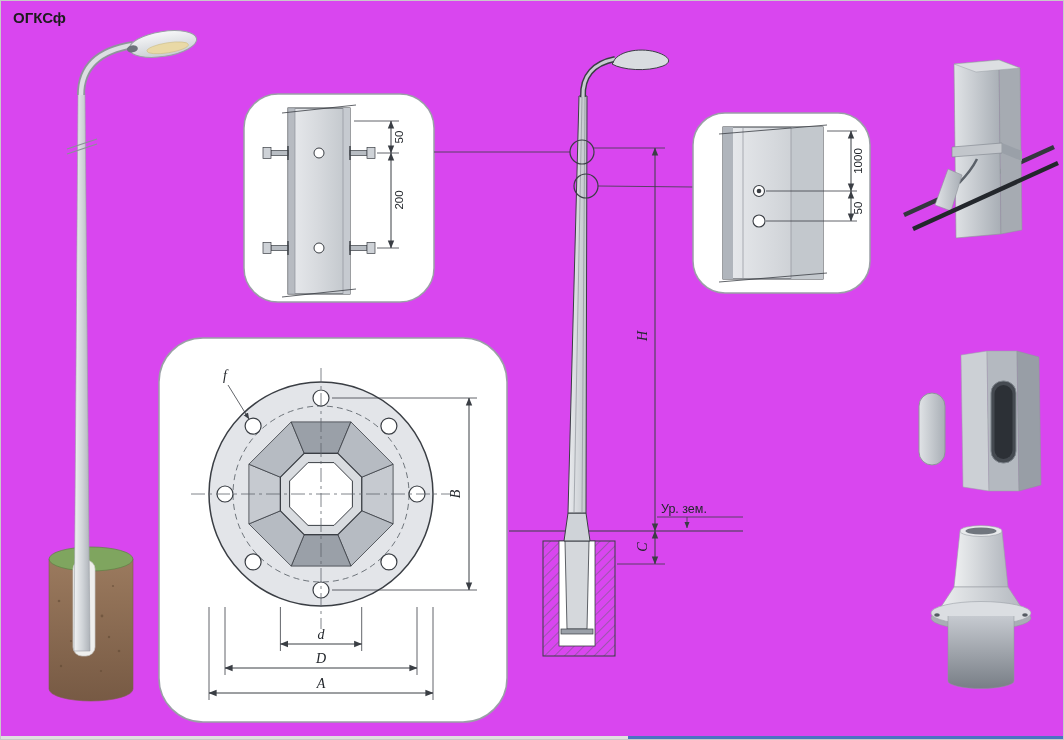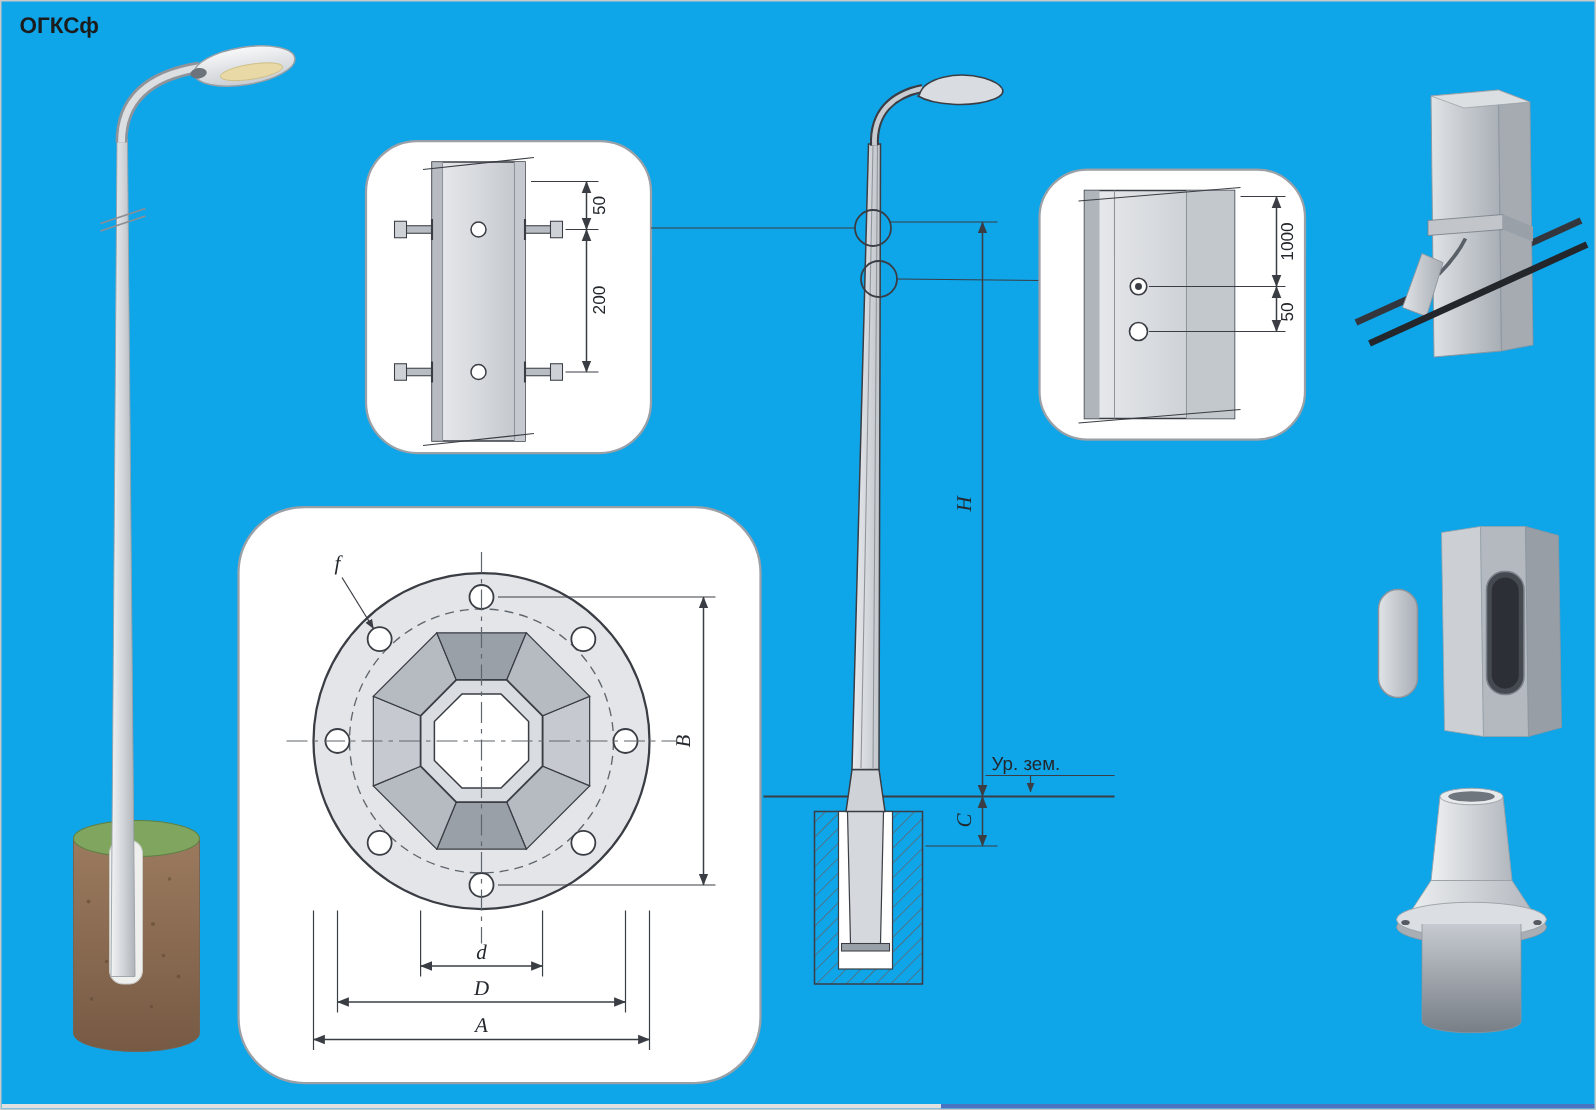--- a/index.html
+++ b/index.html
@@ -1,16 +1,16 @@
 <!DOCTYPE html>
 <html><head>
 <meta charset="utf-8">
 <style>
   html,body{margin:0;padding:0;background:#ffffff;}
-  .page{position:relative;width:1064px;height:740px;background:#0ea5e9;border:1px solid #c9c9c9;
+  .page{position:relative;width:1064px;height:740px;background:#d946ef;border:1px solid #c9c9c9;
         box-sizing:border-box;overflow:hidden;font-family:"Liberation Sans",sans-serif;}
   .title{position:absolute;left:12px;top:8px;font-size:15px;font-weight:bold;color:#1c1c1c;z-index:2;}
   svg.sheet{position:absolute;left:0;top:0;}
   text.num{font-family:"Liberation Sans",sans-serif;font-size:11.5px;fill:#23272c;}
   text.letter{font-family:"Liberation Serif",serif;font-style:italic;font-size:14px;fill:#23272c;}
   text.glabel{font-family:"Liberation Sans",sans-serif;font-size:12.5px;fill:#23272c;}
   .ext{stroke:#3a3e44;stroke-width:0.8;fill:none;}
   .dim{stroke:#3a3e44;stroke-width:1;fill:none;}
   .out{stroke:#3a3e44;fill:none;}
   .cl{stroke:#60666d;stroke-width:0.8;stroke-dasharray:14 4 3 4;fill:none;}

